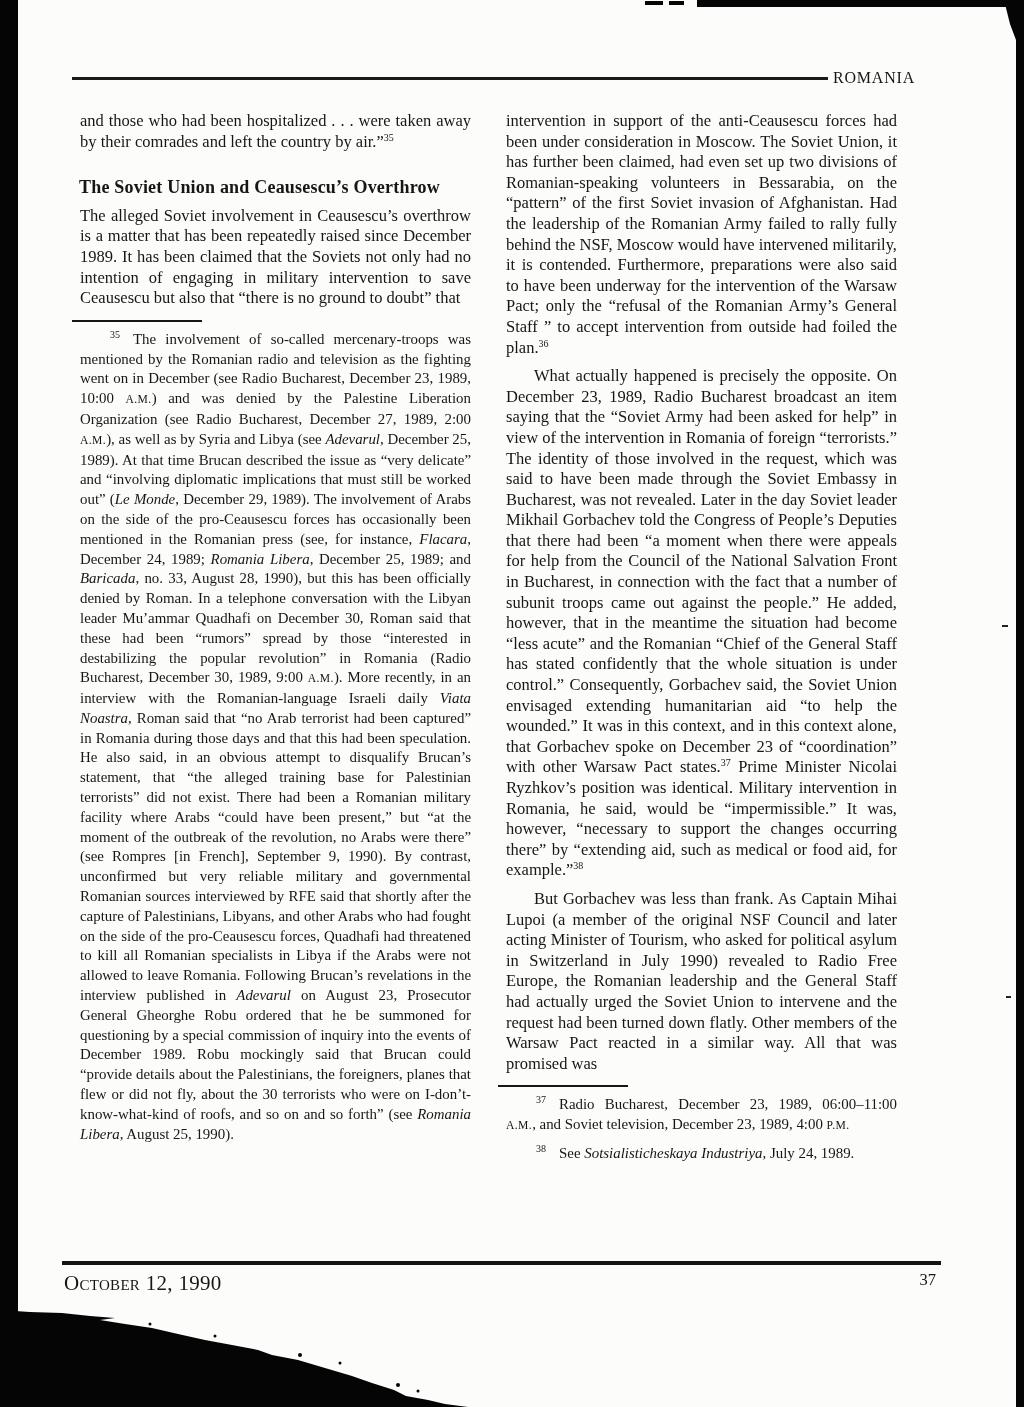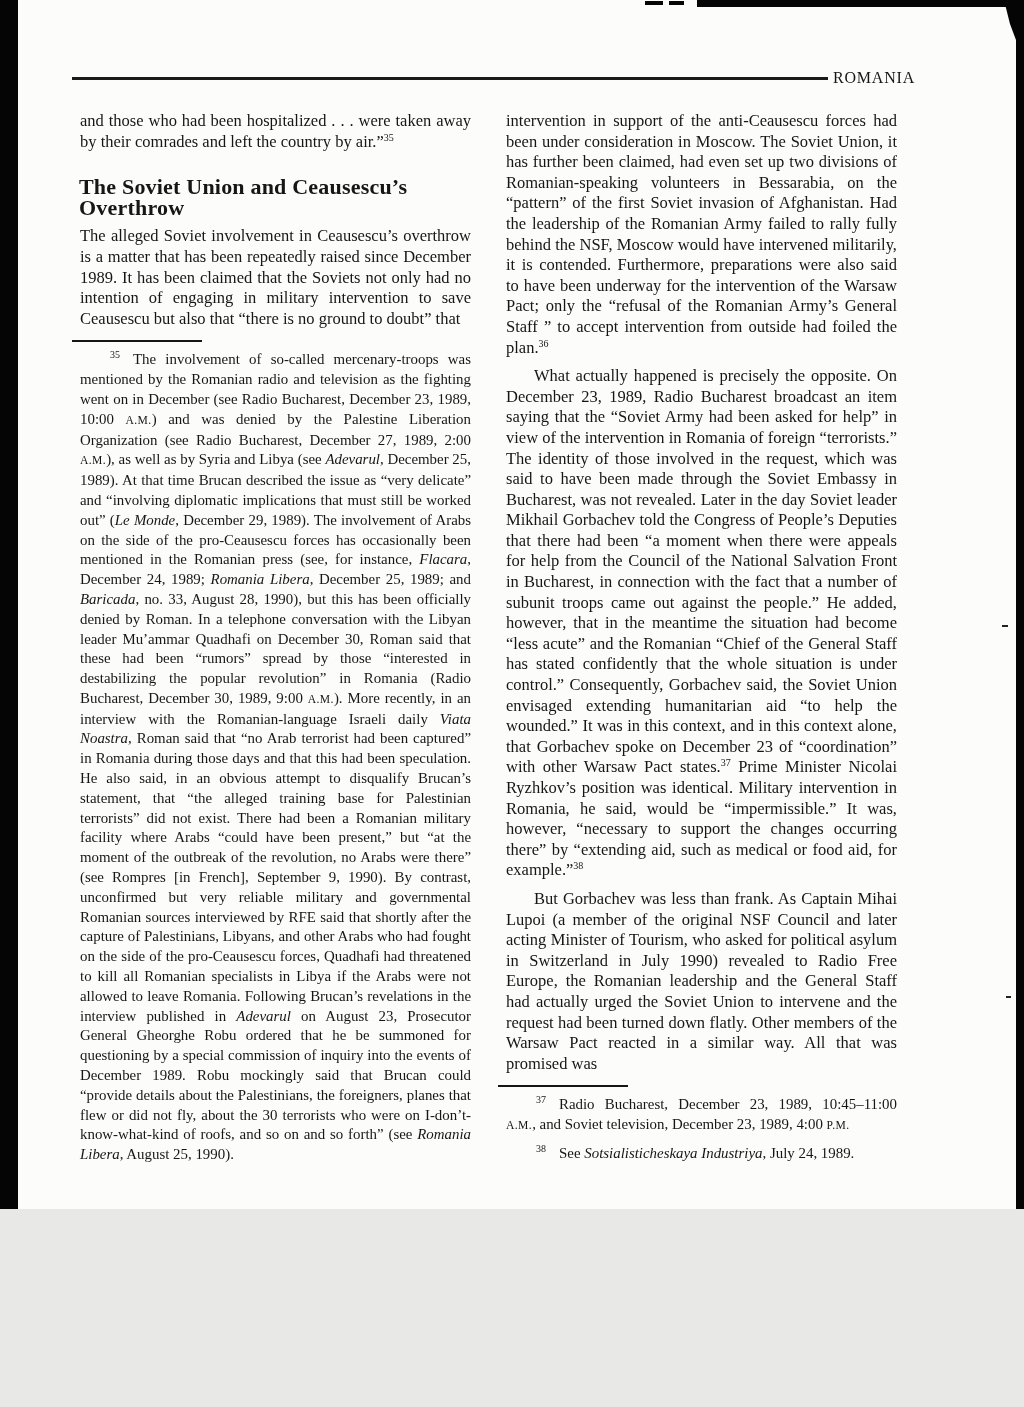--- a/index.html
+++ b/index.html
@@ -1,17 +1,17 @@
 <!DOCTYPE html>
 <html><head>
 <meta charset="utf-8">
 <style>
   html,body{margin:0;padding:0;background:#e8e8e6;}
   .page{
-    position:relative;width:1024px;height:1209px;margin:0 auto;
+    position:relative;width:1024px;height:1407px;margin:0 auto;
     background:#fcfcfa;overflow:hidden;
     font-family:"Liberation Serif","DejaVu Serif",serif;
     color:#161616;
     -webkit-font-smoothing:antialiased;
   }
   .page *{box-sizing:border-box;}
   
   .edge-left{position:absolute;left:0;top:0;width:18px;height:1318px;background:#050505;}
   .edge-right{position:absolute;right:0;top:0;width:8px;height:1407px;background:#050505;}
   .edge-top{position:absolute;left:697px;top:0;width:320px;height:7px;background:#050505;}
@@ -30,21 +30,21 @@
   .footer-page{position:absolute;left:860px;top:1270px;width:76px;text-align:right;font-size:16.5px;}
   
   .col{position:absolute;top:103px;text-align:justify;}
   .col-left{left:72px;width:407px;}
   .col-right{left:498px;width:407px;}
   .body-text{font-size:16.5px;line-height:20.6px;}
   .body-text p{margin:8px;}
   .para{margin:0;}
   .indent{text-indent:28px;}
   .section-heading{
-    font-weight:700;font-size:22px;line-height:20.6px;
+    font-weight:700;font-size:18px;line-height:20.6px;
     margin:25px 0 1px 0;padding-left:7px;text-align:left;letter-spacing:.2px;
   }
   .fn-sep{width:130px;border:0;border-top:2px solid #161616;margin:11px 0 8px 0;}
   .fn{font-size:14.9px;line-height:19.8px;text-align:justify;margin:0;text-indent:30px;}
   .fn sup{margin-right:13px;}
   sup{font-size:10px;line-height:0;vertical-align:6px;letter-spacing:0;}
   .it{font-style:italic;}
   .sc{font-size:.78em;letter-spacing:.4px;}
   .speck{position:absolute;background:#222;}
 </style>
@@ -71,21 +71,21 @@
     <p class="para"><span>The alleged Soviet involvement in Ceausescu’s overthrow is a matter that has been repeatedly raised since December 1989. It has been claimed that the Soviets not only had no intention of engaging in military intervention to save Ceausescu but also that “there is no ground to doubt” that</span></p>
     <hr class="fn-sep">
     <p class="fn"><sup>35</sup><span>The involvement of so-called mercenary-troops was mentioned by the Romanian radio and television as the fighting went on in December (see Radio Bucharest, December 23, 1989, 10:00 </span><span class="sc">A.M.</span><span>) and was denied by the Palestine Liberation Organization (see Radio Bucharest, December 27, 1989, 2:00 </span><span class="sc">A.M.</span><span>), as well as by Syria and Libya (see </span><span class="it">Adevarul</span><span>, December 25, 1989). At that time Brucan described the issue as “very delicate” and “involving diplomatic implications that must still be worked out” (</span><span class="it">Le Monde</span><span>, December 29, 1989). The involvement of Arabs on the side of the pro-Ceausescu forces has occasionally been mentioned in the Romanian press (see, for instance, </span><span class="it">Flacara</span><span>, December 24, 1989; </span><span class="it">Romania Libera</span><span>, December 25, 1989; and </span><span class="it">Baricada</span><span>, no. 33, August 28, 1990), but this has been officially denied by Roman. In a telephone conversation with the Libyan leader Mu’ammar Quadhafi on December 30, Roman said that these had been “rumors” spread by those “interested in destabilizing the popular revolution” in Romania (Radio Bucharest, December 30, 1989, 9:00 </span><span class="sc">A.M.</span><span>). More recently, in an interview with the Romanian-language Israeli daily </span><span class="it">Viata Noastra</span><span>, Roman said that “no Arab terrorist had been captured” in Romania during those days and that this had been speculation. He also said, in an obvious attempt to disqualify Brucan’s statement, that “the alleged training base for Palestinian terrorists” did not exist. There had been a Romanian military facility where Arabs “could have been present,” but “at the moment of the outbreak of the revolution, no Arabs were there” (see Rompres [in French], September 9, 1990). By contrast, unconfirmed but very reliable military and governmental Romanian sources interviewed by RFE said that shortly after the capture of Palestinians, Libyans, and other Arabs who had fought on the side of the pro-Ceausescu forces, Quadhafi had threatened to kill all Romanian specialists in Libya if the Arabs were not allowed to leave Romania. Following Brucan’s revelations in the interview published in </span><span class="it">Adevarul</span><span> on August 23, Prosecutor General Gheorghe Robu ordered that he be summoned for questioning by a special commission of inquiry into the events of December 1989. Robu mockingly said that Brucan could “provide details about the Palestinians, the foreigners, planes that flew or did not fly, about the 30 terrorists who were on I-don’t-know-what-kind of roofs, and so on and so forth” (see </span><span class="it">Romania Libera</span><span>, August 25, 1990).</span></p>
   </div>
 
   <div class="col col-right body-text">
     <p class="para"><span>intervention in support of the anti-Ceausescu forces had been under consideration in Moscow. The Soviet Union, it has further been claimed, had even set up two divisions of Romanian-speaking volunteers in Bessarabia, on the “pattern” of the first Soviet invasion of Afghanistan. Had the leadership of the Romanian Army failed to rally fully behind the NSF, Moscow would have intervened militarily, it is contended. Furthermore, preparations were also said to have been underway for the intervention of the Warsaw Pact; only the “refusal of the Romanian Army’s General Staff ” to accept intervention from outside had foiled the plan.</span><sup>36</sup></p>
     <p class="para indent"><span>What actually happened is precisely the opposite. On December 23, 1989, Radio Bucharest broadcast an item saying that the “Soviet Army had been asked for help” in view of the intervention in Romania of foreign “terrorists.” The identity of those involved in the request, which was said to have been made through the Soviet Embassy in Bucharest, was not revealed. Later in the day Soviet leader Mikhail Gorbachev told the Congress of People’s Deputies that there had been “a moment when there were appeals for help from the Council of the National Salvation Front in Bucharest, in connection with the fact that a number of subunit troops came out against the people.” He added, however, that in the meantime the situation had become “less acute” and the Romanian “Chief of the General Staff has stated confidently that the whole situation is under control.” Consequently, Gorbachev said, the Soviet Union envisaged extending humanitarian aid “to help the wounded.” It was in this context, and in this context alone, that Gorbachev spoke on December 23 of “coordination” with other Warsaw Pact states.</span><sup>37</sup><span> Prime Minister Nicolai Ryzhkov’s position was identical. Military intervention in Romania, he said, would be “impermissible.” It was, however, “necessary to support the changes occurring there” by “extending aid, such as medical or food aid, for example.”</span><sup>38</sup></p>
     <p class="para indent"><span>But Gorbachev was less than frank. As Captain Mihai Lupoi (a member of the original NSF Council and later acting Minister of Tourism, who asked for political asylum in Switzerland in July 1990) revealed to Radio Free Europe, the Romanian leadership and the General Staff had actually urged the Soviet Union to intervene and the request had been turned down flatly. Other members of the Warsaw Pact reacted in a similar way. All that was promised was</span></p>
     <hr class="fn-sep">
-    <p class="fn"><sup>37</sup><span>Radio Bucharest, December 23, 1989, 10:45–11:00 </span><span class="sc">A.M.</span><span>, and Soviet television, December 23, 1989, 4:00 </span><span class="sc">P.M.</span></p>
+    <p class="fn"><sup>37</sup><span>Radio Bucharest, December 23, 1989, 06:00–11:00 </span><span class="sc">A.M.</span><span>, and Soviet television, December 23, 1989, 4:00 </span><span class="sc">P.M.</span></p>
     <p class="fn"><sup>38</sup><span>See </span><span class="it">Sotsialisticheskaya Industriya</span><span>, July 24, 1989.</span></p>
   </div>
 
   <div class="footer-rule"></div>
   <div class="footer-date">October 12, 1990</div>
   <div class="footer-page">37</div>
 
   <svg class="blob" width="500" height="110" viewBox="0 0 500 110">
     <polygon fill="#050505" points="0,13 30,15 62,16 90,19 115,21 100,23 125,27 152,31 178,37 205,43 232,48 258,53 272,58 298,63 325,71 352,79 372,86 394,93 406,99 428,103 445,107 468,110 0,110"></polygon>
     <circle cx="150" cy="27" r="1.5" fill="#050505"></circle>

